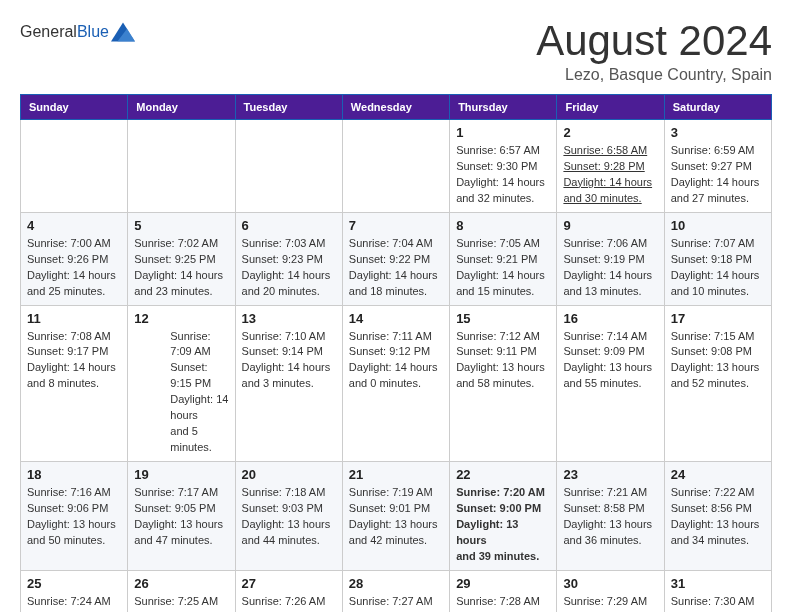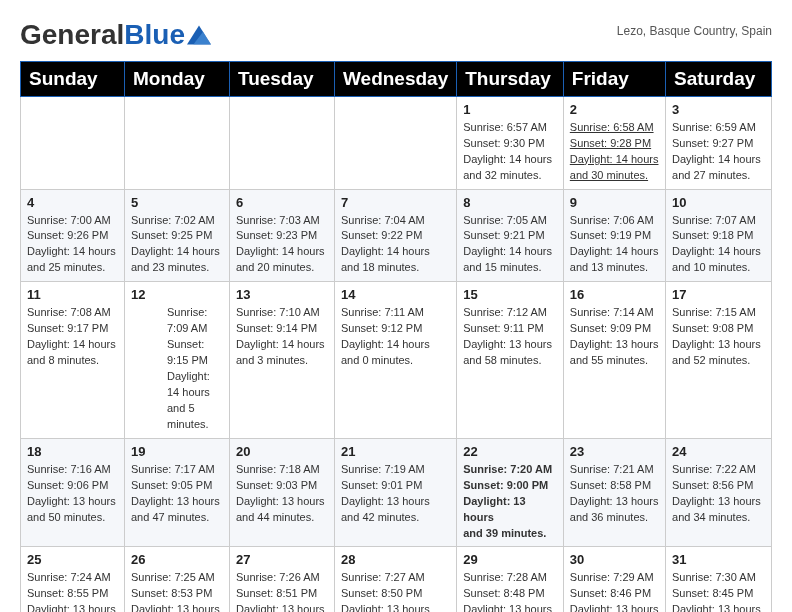--- a/index.html
+++ b/index.html
@@ -14,53 +14,53 @@
       display: flex;
       justify-content: space-between;
       align-items: flex-start;
       margin-bottom: 10px;
     }
     .logo {
       display: flex;
       align-items: center;
     }
     .logo-text {
-      font-size: 28px;
-      font-weight: bold;
+      font-size: 16px;
+      font-weight: normal;
       line-height: 1.1;
     }
     .logo-general { color: #333; }
     .logo-blue { color: #1a5fb4; }
     .logo-icon {
       width: 24px;
       height: 24px;
       margin-left: 2px;
     }
     .title-area {
       text-align: right;
     }
     .month-title {
       font-size: 42px;
       font-weight: normal;
       color: #333;
       line-height: 1;
     }
     .location {
-      font-size: 12px;
+      font-size: 16px;
       color: #555;
       margin-top: 4px;
     }
     .calendar {
       width: 100%;
       border-collapse: collapse;
     }
     .calendar th {
-      background: #000000;
+      background: #4c1d95;
       color: #fff;
-      font-size: 19px;
+      font-size: 11px;
       font-weight: bold;
       padding: 6px 8px;
       text-align: left;
       border: 1px solid #1a5fb4;
     }
     .calendar td {
       border: 1px solid #ccc;
       vertical-align: top;
       padding: 5px 6px;
       width: calc(100% / 7);
@@ -99,20 +99,21 @@
             <span class="logo-general">General</span><span class="logo-blue">Blue</span>
           </span>
           <svg class="logo-icon" viewBox="0 0 30 24">
             <polygon points="0,24 15,0 30,24" fill="#1a5fb4"></polygon>
             <polygon points="8,24 20,8 30,24" fill="#4a90d9" opacity="0.7"></polygon>
           </svg>
         </div>
       </div>
     </div>
     <div class="title-area">
+      <div class="month-title">August 2024</div>
       <div class="location">Lezo, Basque Country, Spain</div>
     </div>
   </div>
 
   <table class="calendar">
     <thead>
       <tr>
         <th>Sunday</th>
         <th>Monday</th>
         <th>Tuesday</th>

